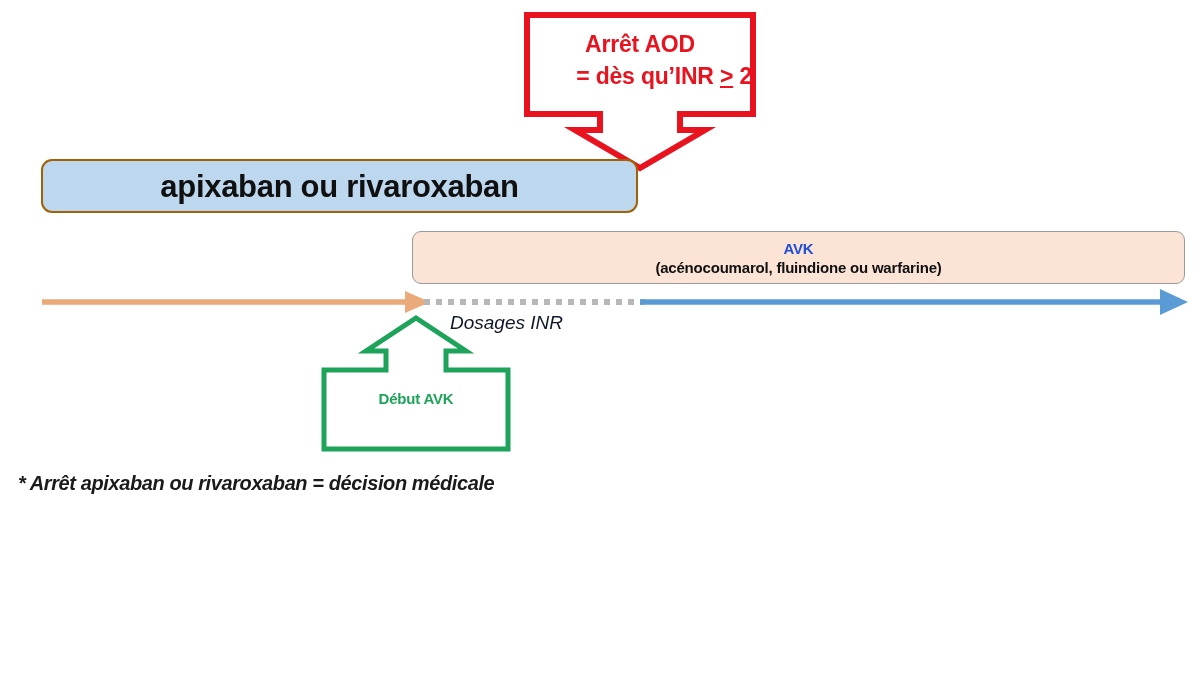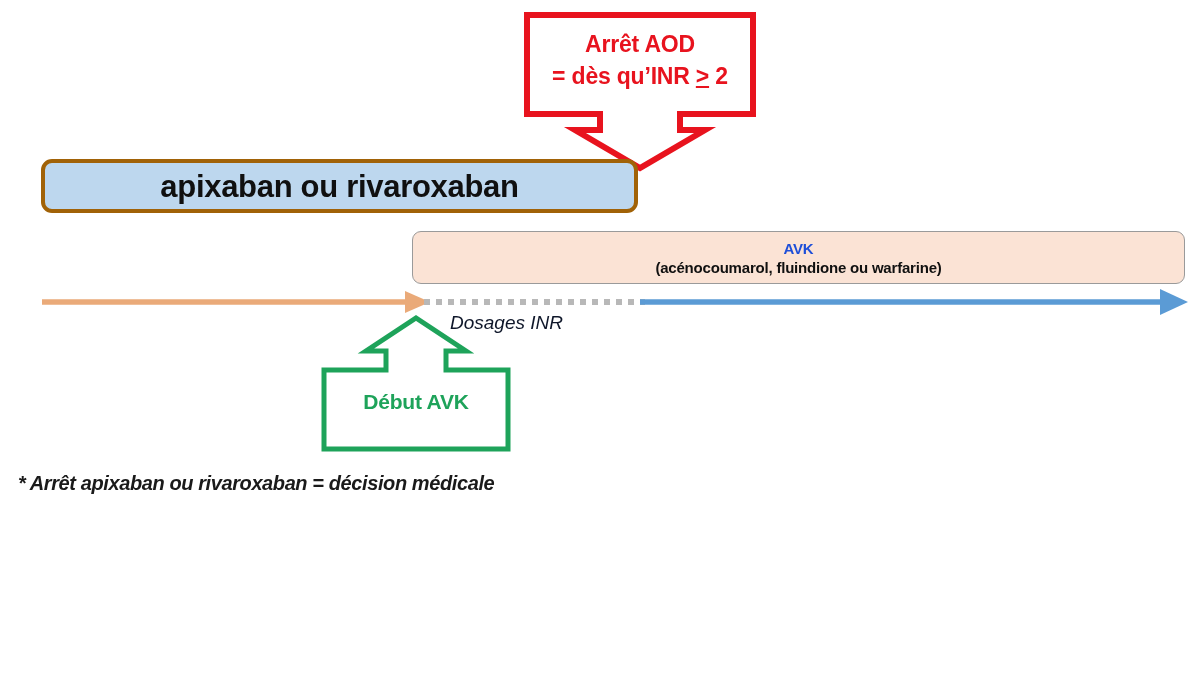--- a/index.html
+++ b/index.html
@@ -38,35 +38,35 @@
     top: 20px;
     width: 224px;
     text-align: center;
     color: #e8131e;
     font-weight: bold;
     font-size: 23px;
     line-height: 32px;
     letter-spacing: -0.2px;
   }
   .red-line-1 { display: block; }
-  .red-line-2 { display: block; white-space: nowrap; }
+  .red-line-2 { display: block; white-space: nowrap; text-align: right; }
   .geq {
     text-decoration: underline;
     text-underline-offset: 2px;
   }
 
   
   .blue-box {
     position: absolute;
     left: 41px;
     top: 159px;
     width: 597px;
     height: 54px;
     background: #bdd7ee;
-    border: 4px solid #a16207;
+    border: 2px solid #a16207;
     border-radius: 11px;
     box-sizing: border-box;
     display: flex;
     align-items: center;
     justify-content: center;
   }
   .blue-box-text {
     color: #101010;
     font-weight: bold;
     font-size: 31px;
@@ -133,21 +133,21 @@
   }
   .green-callout svg { position: absolute; left: 0; top: 0; }
   .green-callout-text {
     position: absolute;
     left: 5px;
     top: 78px;
     width: 182px;
     text-align: center;
     color: #1ea35a;
     font-weight: bold;
-    font-size: 21px;
+    font-size: 15px;
     line-height: 1;
     letter-spacing: -0.2px;
   }
 
   
   .footnote {
     position: absolute;
     left: 18px;
     top: 472px;
     color: #1a1a1a;

